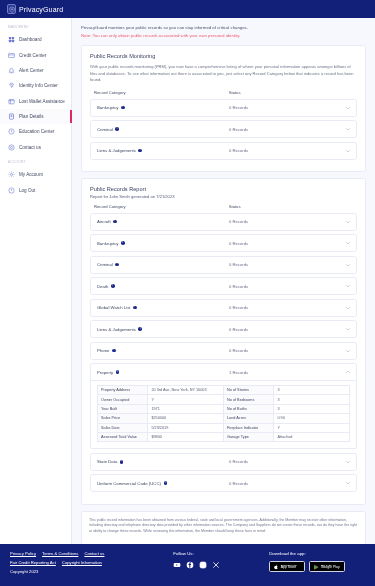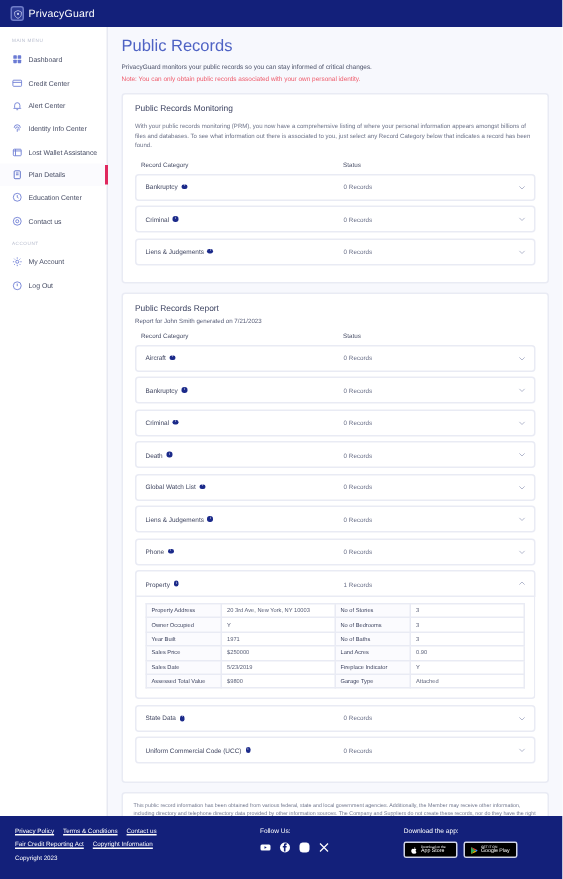--- a/index.html
+++ b/index.html
@@ -255,21 +255,20 @@
               <circle cx="12" cy="12" r="9"></circle>
               <path d="M12 7v6"></path>
             </svg>
           </span>
         <span>Log Out</span>
       </div>
     </div>
 
     <div class="main">
 
-      <div class="page-title">Public Records</div>
       <div class="lead">PrivacyGuard monitors your public records so you can stay informed of critical changes.</div>
       <div class="note">Note: You can only obtain public records associated with your own personal identity.</div>
 
       <div class="card">
         <div class="card-title">Public Records Monitoring</div>
         <div class="desc">With your public records monitoring (PRM), you now have a comprehensive listing of where your personal information appears amongst billions of files and databases.  To see what information out there is associated to you, just select any Record Category below that indicates a record has been found.</div>
 
         <div class="tbl-head">
           <div class="th-cat">Record Category</div>
           <div class="th-stat">Status</div>

